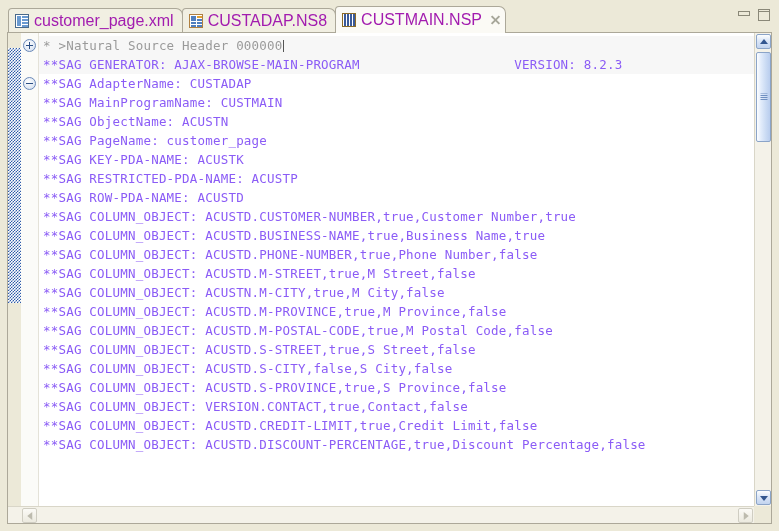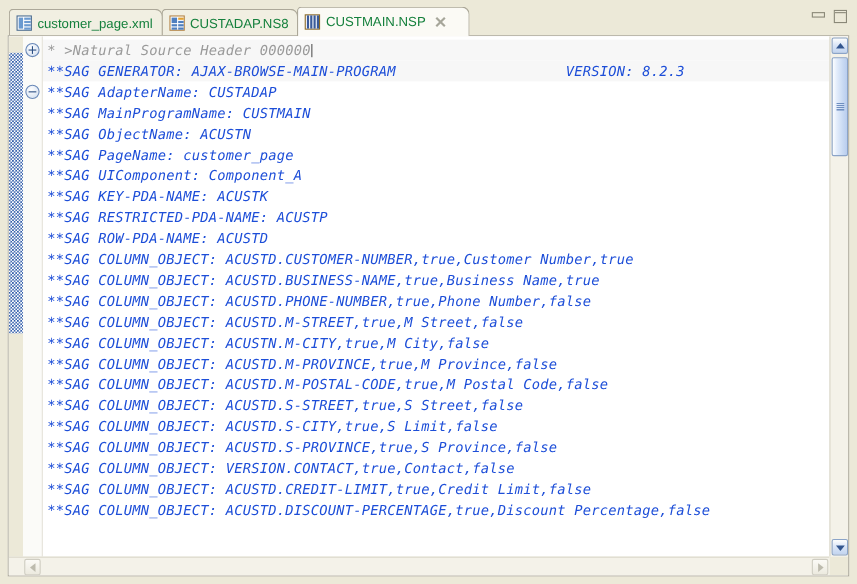--- a/index.html
+++ b/index.html
@@ -40,24 +40,24 @@
   }
   .tab.inactive{
     background:#f1efe2;
     color:#000;
   }
   .tab.active{
     background:#fbfaf5;
     height:27px;
     border-color:#aca899;
     z-index:5;
-    padding-right:20px;
+    padding-right:4px;
   }
   .tab .label{
-    font-size:12px;color:#15803d;
+    font-size:16px;color:#a21caf;
     margin-left:5px;
     font-family:"Liberation Sans",sans-serif;
   }
   .tab .closeico{
     margin-left:8px;width:11px;height:11px;position:relative;
     opacity:.65;
   }
   .tab .closeico:before,.tab .closeico:after{
     content:"";position:absolute;left:0;top:4px;width:11px;height:2px;
     background:#7a7a6a;
@@ -174,24 +174,23 @@
     overflow:hidden;
     background:#ffffff;
     padding-top:3px;
     box-sizing:border-box;
   }
   .line{
     height:19px;line-height:19px;
     white-space:pre;
     font-family:"DejaVu Sans Mono","Liberation Mono",monospace;
     font-size:12.5px;
-    color:#1d4ed8;
+    color:#8b5cf6;
     padding-left:4px;
     letter-spacing:0.2px;
-    font-style:italic;
   }
   .line.header{
     color:#9a9a9a;
     background:#f7f7f7;
   }
   .line.shade{background:#f7f7f7;}
   .caret{
     display:inline-block;width:1px;height:12px;background:#555;
     vertical-align:-2px;
   }
@@ -293,33 +292,32 @@
         <div class="fold minus" style="top:44px"></div>
       </div>
 
       <div class="code" id="code-area">
           <div class="line header">* &gt;Natural Source Header 000000<span class="caret"></span></div>
           <div class="line shade">**SAG GENERATOR: AJAX-BROWSE-MAIN-PROGRAM                    VERSION: 8.2.3</div>
           <div class="line">**SAG AdapterName: CUSTADAP</div>
           <div class="line">**SAG MainProgramName: CUSTMAIN</div>
           <div class="line">**SAG ObjectName: ACUSTN</div>
           <div class="line">**SAG PageName: customer_page</div>
-          <div class="line">**SAG UIComponent: Component_A</div>
           <div class="line">**SAG KEY-PDA-NAME: ACUSTK</div>
           <div class="line">**SAG RESTRICTED-PDA-NAME: ACUSTP</div>
           <div class="line">**SAG ROW-PDA-NAME: ACUSTD</div>
           <div class="line">**SAG COLUMN_OBJECT: ACUSTD.CUSTOMER-NUMBER,true,Customer Number,true</div>
           <div class="line">**SAG COLUMN_OBJECT: ACUSTD.BUSINESS-NAME,true,Business Name,true</div>
           <div class="line">**SAG COLUMN_OBJECT: ACUSTD.PHONE-NUMBER,true,Phone Number,false</div>
           <div class="line">**SAG COLUMN_OBJECT: ACUSTD.M-STREET,true,M Street,false</div>
           <div class="line">**SAG COLUMN_OBJECT: ACUSTN.M-CITY,true,M City,false</div>
           <div class="line">**SAG COLUMN_OBJECT: ACUSTD.M-PROVINCE,true,M Province,false</div>
           <div class="line">**SAG COLUMN_OBJECT: ACUSTD.M-POSTAL-CODE,true,M Postal Code,false</div>
           <div class="line">**SAG COLUMN_OBJECT: ACUSTD.S-STREET,true,S Street,false</div>
-          <div class="line">**SAG COLUMN_OBJECT: ACUSTD.S-CITY,true,S Limit,false</div>
+          <div class="line">**SAG COLUMN_OBJECT: ACUSTD.S-CITY,false,S City,false</div>
           <div class="line">**SAG COLUMN_OBJECT: ACUSTD.S-PROVINCE,true,S Province,false</div>
           <div class="line">**SAG COLUMN_OBJECT: VERSION.CONTACT,true,Contact,false</div>
           <div class="line">**SAG COLUMN_OBJECT: ACUSTD.CREDIT-LIMIT,true,Credit Limit,false</div>
           <div class="line">**SAG COLUMN_OBJECT: ACUSTD.DISCOUNT-PERCENTAGE,true,Discount Percentage,false</div>
         </div>
 
       <div class="vsb">
         <div class="sb-btn" style="left:1px;top:1px;">
           <span class="arrow up"></span>
         </div>

